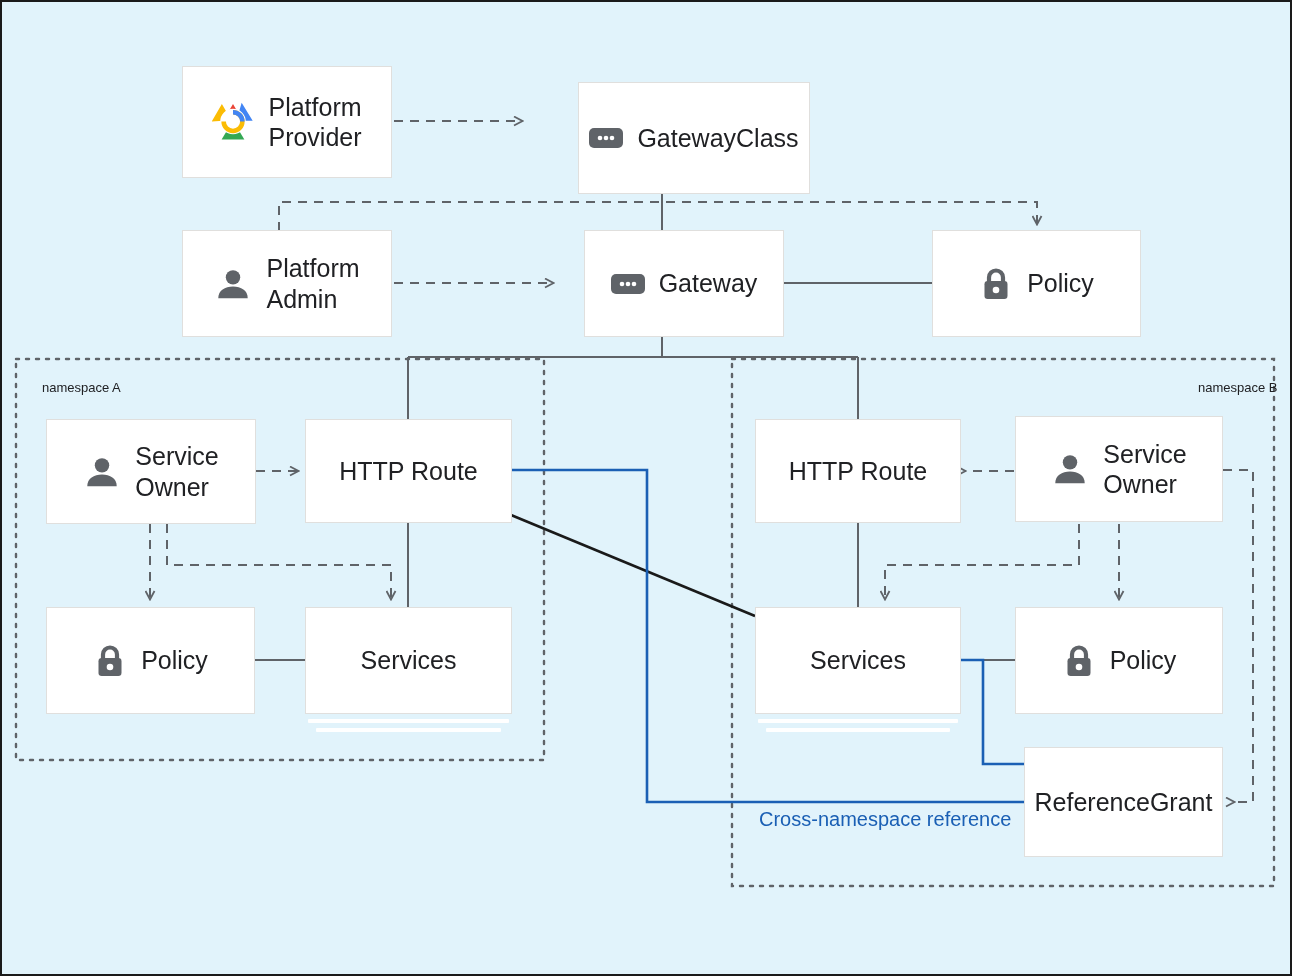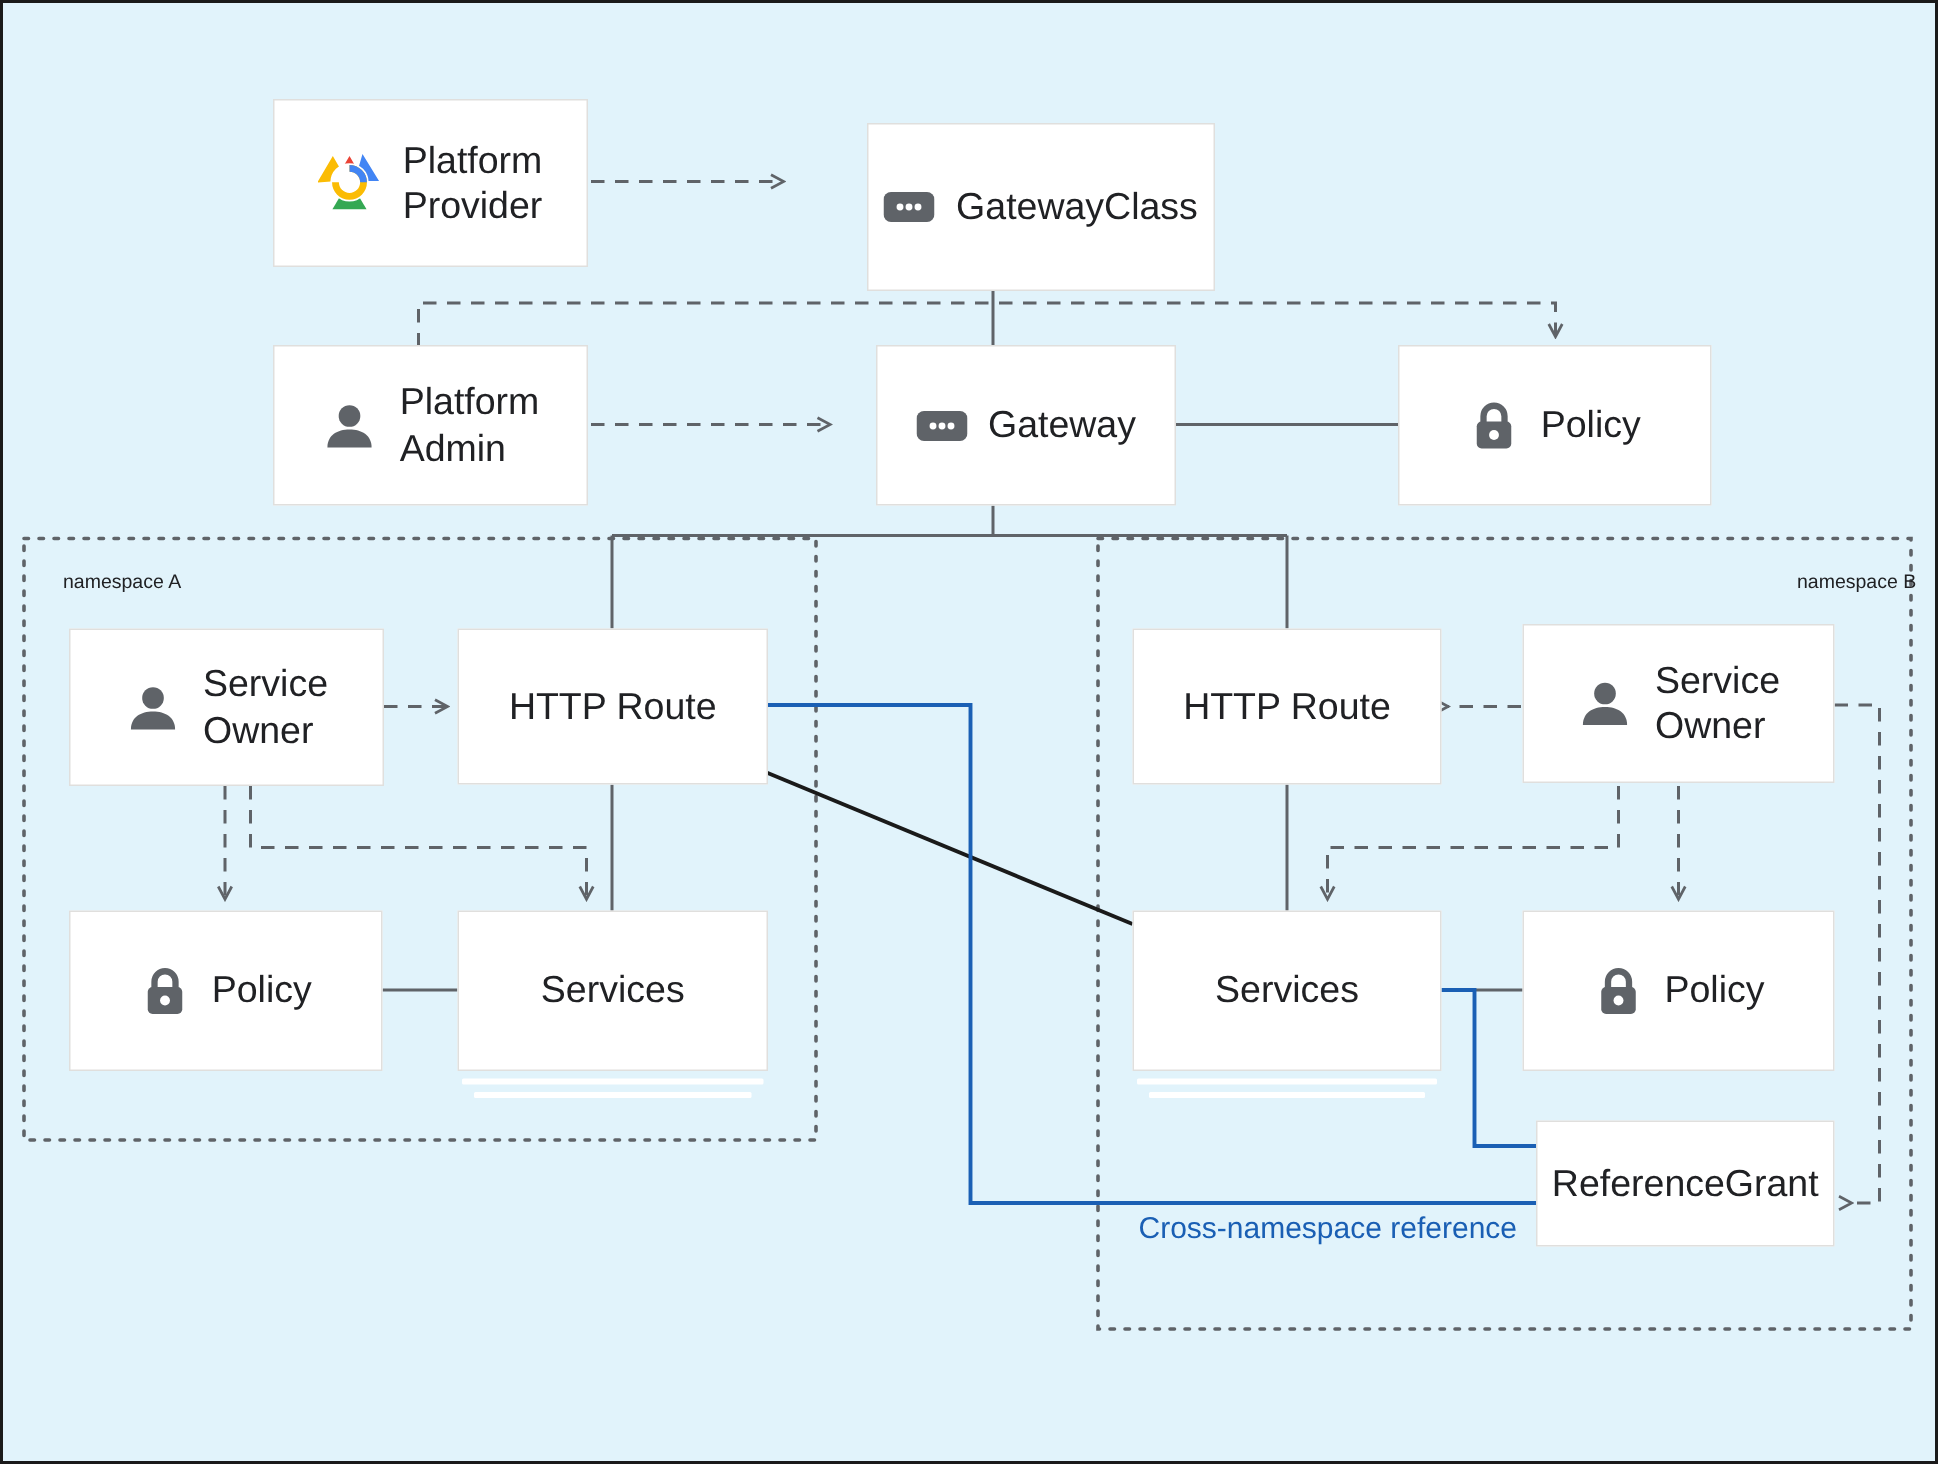--- a/index.html
+++ b/index.html
@@ -262,19 +262,19 @@
 
   <div class="node" style="left:1013px; top:605px; width:208px; height:107px;">
     <svg class="icon" width="34" height="38" viewBox="0 0 34 38">
       <path d="M10 17 V12.5 a7 7 0 0 1 14 0 V17" fill="none" stroke="#5f6368" stroke-width="4.2"></path>
       <rect x="5.5" y="16" width="23" height="18" rx="3.2" fill="#5f6368"></rect>
       <circle cx="17" cy="25" r="3.3" fill="#ffffff"></circle>
     </svg>
     <span class="label">Policy</span>
   </div>
 
-  <div class="node center" style="left:1022px; top:745px; width:199px; height:84px;">
+  <div class="node center" style="left:1022px; top:745px; width:199px; height:110px;">
     <span class="label">ReferenceGrant</span>
   </div>
 
   <div class="xref-label" style="left:757px; top:806px;">Cross-namespace reference</div>
 
 </div>
 
 </body></html>

